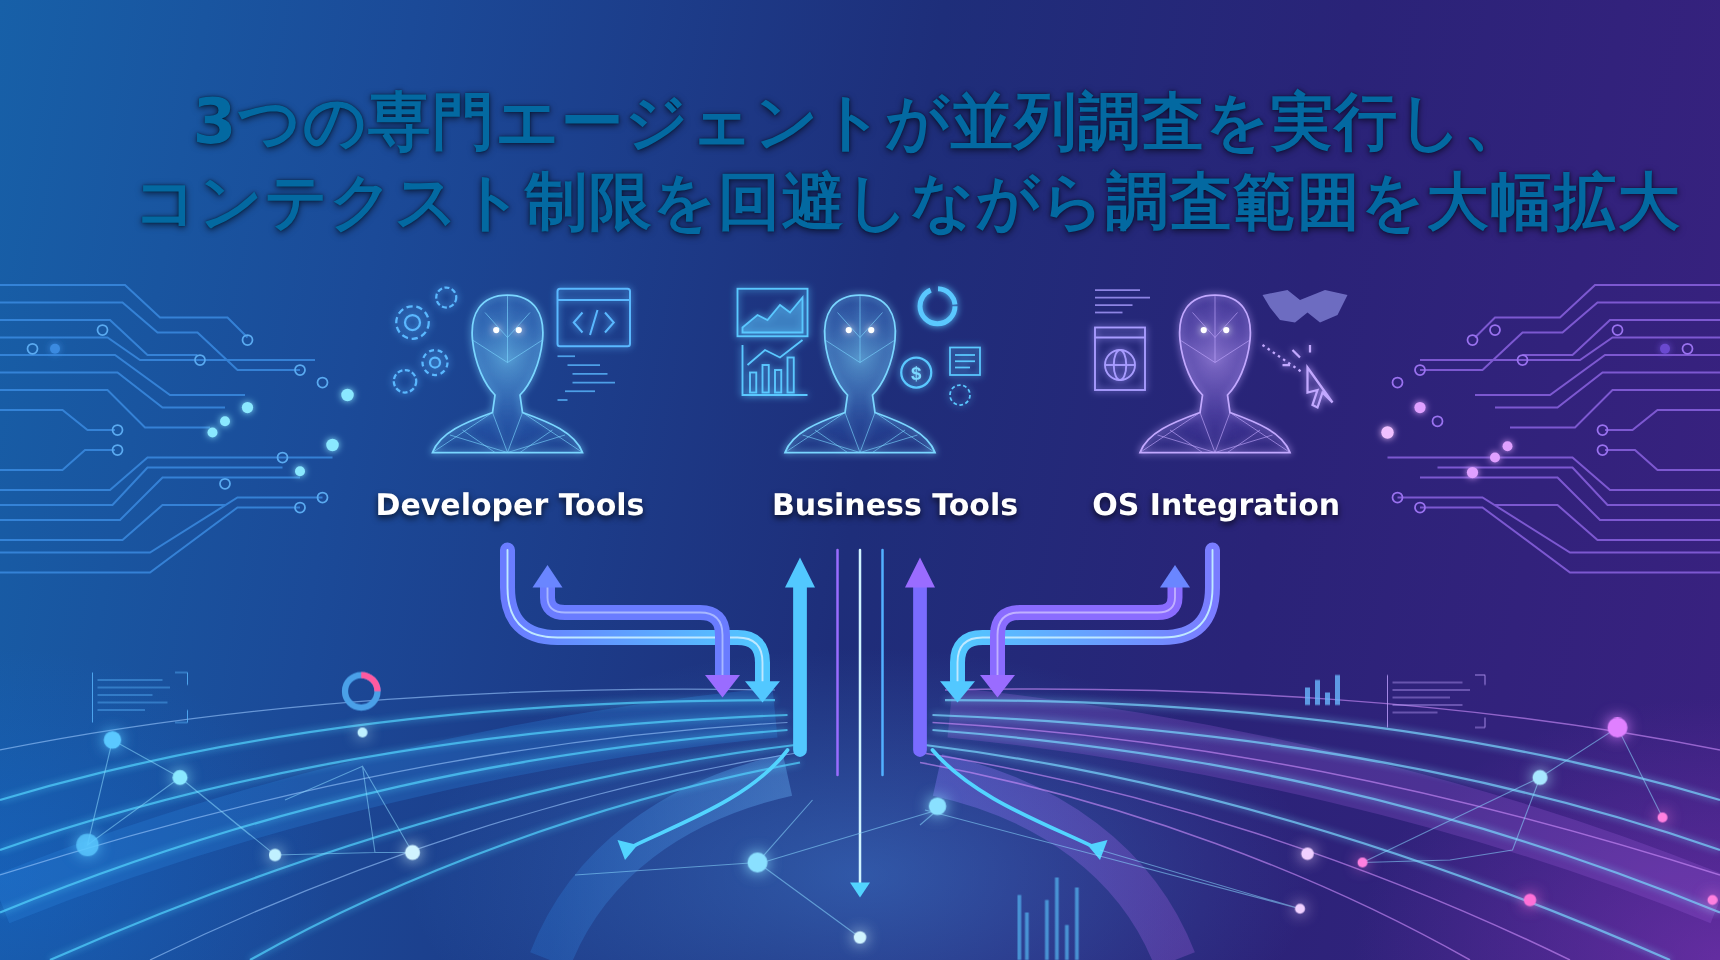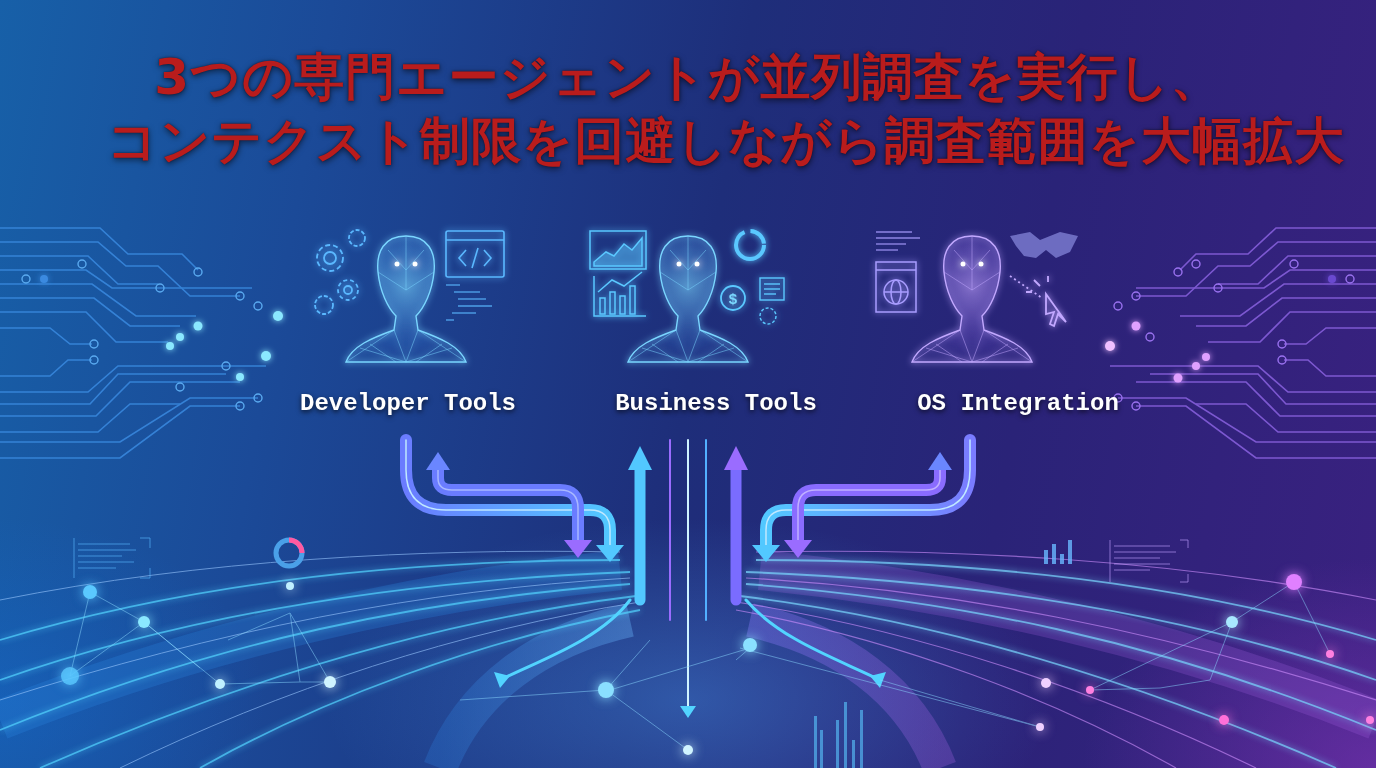--- a/index.html
+++ b/index.html
@@ -6,27 +6,27 @@
   body { width:1376px; height:768px; overflow:hidden; position:relative;
     background: linear-gradient(100deg, #1760a8 0%, #1b4a98 22%, #1e2e7a 50%, #2a2378 72%, #3a2180 100%);
     font-family: "DejaVu Sans", "Liberation Sans", sans-serif; }
   .bg-glow { position:absolute; inset:0; pointer-events:none;
     background:
       radial-gradient(ellipse 520px 260px at 50% 700px, rgba(80,170,255,0.35), transparent 70%),
       radial-gradient(ellipse 420px 300px at 1376px 768px, rgba(150,60,200,0.45), transparent 70%),
       radial-gradient(ellipse 380px 260px at 0px 700px, rgba(20,110,220,0.35), transparent 70%);
   }
   .art { position:absolute; left:0; top:0; width:1376px; height:768px; }
-  .title { position:absolute; left:0; width:1376px; text-align:center; color:#b91c1c;
+  .title { position:absolute; left:0; width:1376px; text-align:center; color:#0369a1;
     font-weight:bold; font-size:50px; letter-spacing:1px;
-    text-shadow: 0 2px 6px rgba(0,0,0,0.6), 0 0 2px rgba(0,0,0,0.5); }
+    text-shadow: 0 2px 6px rgba(0,0,0,0.6), 0 0 2px rgba(0,0,0,0.5); margin-top: 20px; }
   .title.l1 { top:44px; }
   .title.l2 { top:108px;padding-left:38px; }
   .label { position:absolute; top:390px; color:#ffffff; font-weight:bold; font-size:24px;
-    text-shadow: 0 2px 5px rgba(0,0,0,0.7); white-space:nowrap; transform:translateX(-50%);font-family:Liberation Mono, monospace; }
+    text-shadow: 0 2px 5px rgba(0,0,0,0.7); white-space:nowrap; transform:translateX(-50%); }
 </style>
 </head>
 <body>
 
 <div class="bg-glow"></div>
 
 <svg class="art" viewBox="0 0 1376 768" xmlns="http://www.w3.org/2000/svg">
   <defs>
     <filter id="glow" x="-50%" y="-50%" width="200%" height="200%">
       <feGaussianBlur stdDeviation="3" result="b"></feGaussianBlur>
@@ -383,13 +383,13 @@
     <rect x="852" y="740" width="3" height="28"></rect>
       <rect x="860" y="710" width="3" height="58"></rect>
   </g>
 </svg>
 
 <div class="title l1">3つの専門エージェントが並列調査を実行し、</div>
 <div class="title l2">コンテクスト制限を回避しながら調査範囲を大幅拡大</div>
 
 <div class="label" style="left:408px">Developer Tools</div>
 <div class="label" style="left:716px">Business Tools</div>
-<div class="label" style="left:1018px">OS Integration</div>
+<div class="label" style="left:973px">OS Integration</div>
 
 </body></html>

